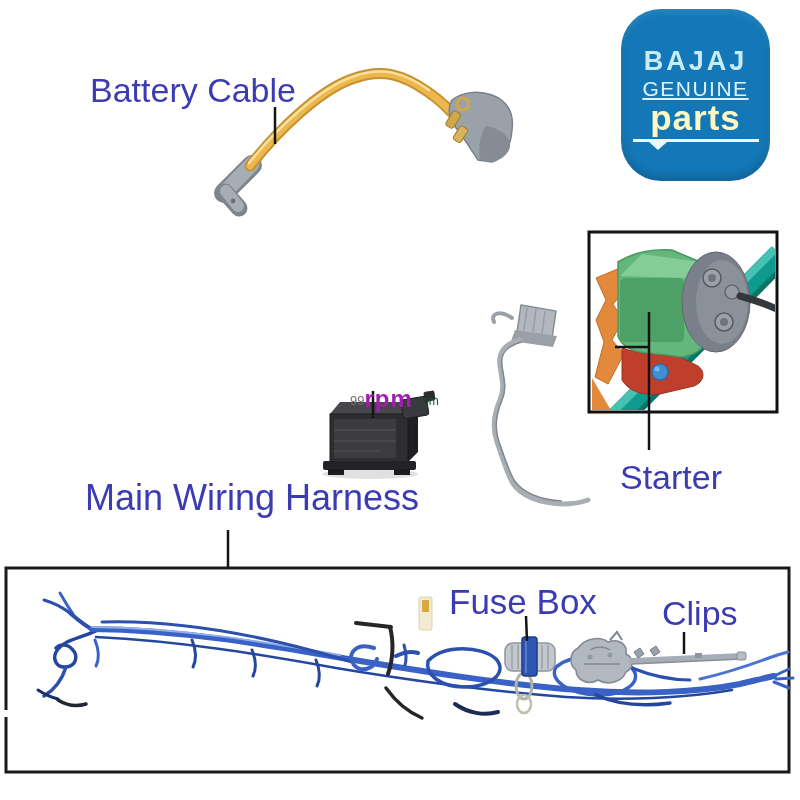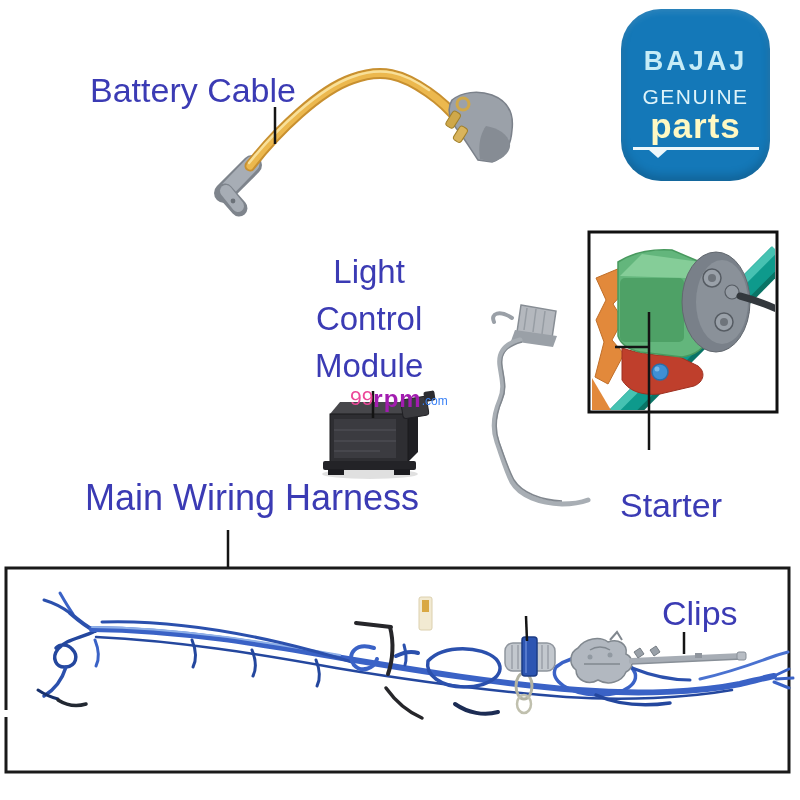--- a/index.html
+++ b/index.html
@@ -1,41 +1,41 @@
 <!DOCTYPE html>
 <html><head>
 <meta charset="utf-8">
 <style>
   html,body{margin:0;padding:0;background:#fff;}
   #canvas{position:relative;width:800px;height:800px;background:#ffffff;overflow:hidden;
           font-family:"Liberation Sans",sans-serif;}
-  .lbl{position:absolute;color:#3b3bb4;line-height:1.08;white-space:nowrap;text-align:center;}
+  .lbl{position:absolute;color:#3b3bb4;line-height:1.08;white-space:nowrap;}
   .lbl-battery{left:90px;top:72px;font-size:34px;}
   .lbl-lcm{left:315px;top:248px;font-size:33px;line-height:47px;}
-  .lbl-starter{left:620px;top:454px;font-size:34px;line-height:47px;margin-top:28px;}
+  .lbl-starter{left:620px;top:454px;font-size:34px;line-height:47px;}
   .lbl-main{left:85px;top:479px;font-size:36px;}
   .lbl-fuse{left:449px;top:583px;font-size:35px;}
   .lbl-clips{left:642px;top:595px;font-size:34px;margin-left:20px;}
   .artsvg{position:absolute;left:0;top:0;}
   
   .logo{position:absolute;left:621px;top:9px;width:149px;height:172px;border-radius:40px;
         background:#1478b8;box-shadow:inset 0 -5px 10px rgba(0,0,0,.18), inset 0 3px 6px rgba(255,255,255,.12);
         display:flex;flex-direction:column;align-items:center;box-sizing:border-box;padding-top:37px;}
   .logo-brand{font-size:27px;font-weight:700;letter-spacing:3px;color:#c6ecf7;}
-  .logo-genuine{font-size:21px;letter-spacing:1.5px;color:#ddf3f9;margin-top:8px;}
+  .logo-genuine{font-size:21px;letter-spacing:1.5px;color:#ddf3f9;text-decoration:underline;}
   .logo-parts{font-size:35px;font-weight:700;letter-spacing:1px;color:#fef9c3;margin-top:-3px;}
   .logo-underline{position:relative;width:126px;height:12px;margin-top:1px;}
   .logo-underline .bar{position:absolute;left:0;top:0;width:100%;height:3px;background:#eef8fb;}
   .logo-underline .tri{position:absolute;left:16px;top:3px;width:0;height:0;
         border-left:9px solid transparent;border-right:9px solid transparent;border-top:8px solid #eef8fb;}
   
   .watermark{position:absolute;left:350px;top:385px;color:#a9c3d8;white-space:nowrap;}
-  .wm-sm{font-size:21px;vertical-align:2px;color:#ec4899;}
+  .wm-sm{font-size:13px;vertical-align:2px;color:#737373;}
   .wm-big{font-size:24px;font-weight:600;letter-spacing:1px;color:#a21caf;}
-  .wm-dot{font-size:12px;vertical-align:2px;color:#3b82f6;}
+  .wm-dot{font-size:12px;vertical-align:2px;color:#14532d;}
 </style>
 </head>
 <body>
 
 <div id="canvas">
 
   <svg class="artsvg" width="800" height="800" viewBox="0 0 800 800">
     <defs>
       <clipPath id="relayClip">
           <rect x="591" y="234" width="184" height="176"></rect>
@@ -189,31 +189,27 @@
       <line x1="228" y1="530" x2="228" y2="567"></line>
       <line x1="526" y1="616" x2="527" y2="641"></line>
       <line x1="684" y1="632" x2="684" y2="654"></line>
       <line x1="615" y1="347" x2="649" y2="347"></line>
       <line x1="649" y1="312" x2="649" y2="450"></line>
     </g>
   </svg>
 
   <div class="lbl lbl-battery">Battery Cable</div>
 
-  <div class="lbl lbl-lcm">
-    <div>Light</div>
-    <div>Control</div>
-    <div>Module</div>
-  </div>
 
   <div class="lbl lbl-starter">
     <div>Starter</div>
   </div>
 
   <div class="lbl lbl-main">Main Wiring Harness</div>
+  <div class="lbl lbl-fuse">Fuse Box</div>
   <div class="lbl lbl-clips">Clips</div>
 
   <div class="watermark">
     <span class="wm-sm">99</span><span class="wm-big">rpm</span><span class="wm-dot">.com</span>
   </div>
 
   <div class="logo">
     <div class="logo-brand">BAJAJ</div>
     <div class="logo-genuine">GENUINE</div>
     <div class="logo-parts">parts</div>

